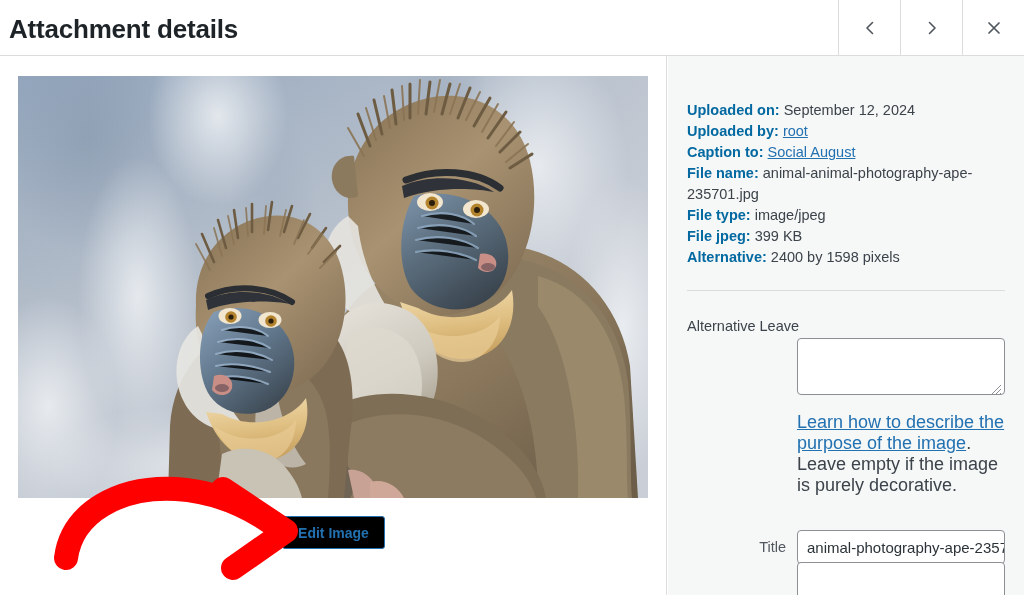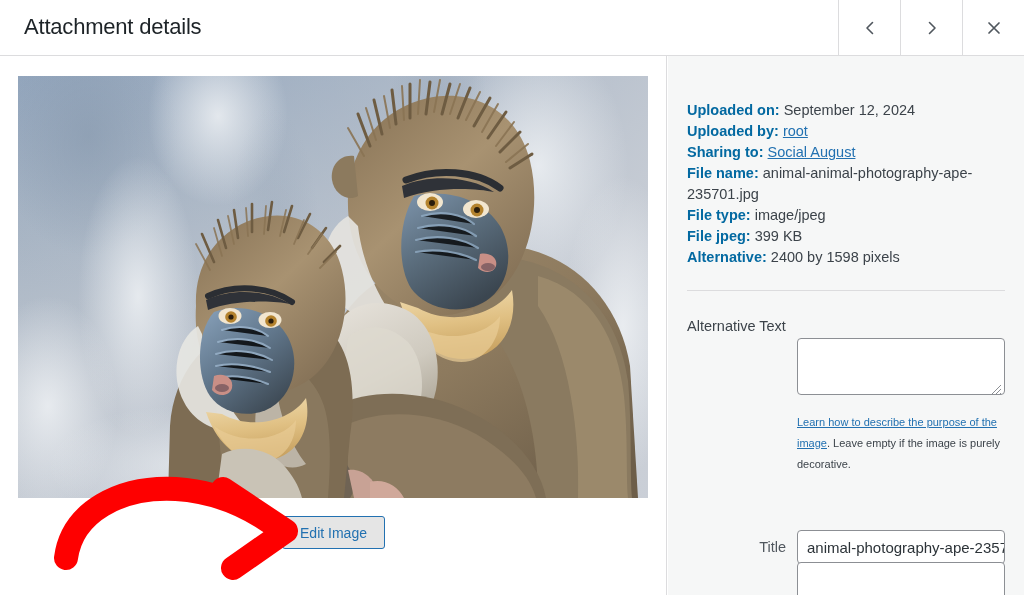--- a/index.html
+++ b/index.html
@@ -20,22 +20,22 @@
   }
 
   
   .modal-header {
     position: absolute; left: 0; top: 0;
     width: 1024px; height: 56px;
     background: #fff;
     border-bottom: 1px solid #dcdcde;
   }
   .modal-title {
-    position: absolute; left: 24px; top: 14px;
-    font-size: 22px; font-weight: normal;
+    position: absolute; left: 9px; top: 14px;
+    font-size: 26px; font-weight: bold;
     color: #1d2327;
     letter-spacing: -0.2px;
     white-space: nowrap;
   }
   .hdr-btns {
     position: absolute; right: 0; top: 0;
     height: 55px; display: flex;
   }
   .hdr-btn {
     width: 62px; height: 55px;
@@ -60,28 +60,29 @@
     overflow: hidden;
     background: #b5bdc8;
   }
   .thumb svg { display: block; width: 630px; height: 422px; }
 
   .edit-image-btn {
     position: absolute;
     left: 282px; top: 460px;
     width: 103px; height: 33px;
     display: flex; align-items: center; justify-content: center;
-    background: #e5e5e5;
+    background: #000000;
     border: 1px solid #2271b1;
     border-radius: 3px;
     color: #2271b1;
     font-size: 14px;
     line-height: 1;
     cursor: pointer;
     white-space: nowrap;
+    font-weight: bold;
   }
 
   
   .annotation {
     position: absolute; left: 0; top: 0;
     width: 1024px; height: 595px;
     pointer-events: none;
   }
 
   
@@ -119,21 +120,21 @@
     border: 1px solid #8c8f94;
     border-radius: 4px;
   }
   .resize-grip {
     position: absolute; right: 2px; bottom: 2px;
     width: 11px; height: 11px;
   }
   .alt-help {
     position: absolute; left: 129px; top: 356px;
     width: 208px;
-    font-size: 11px; line-height: 21px;
+    font-size: 18px; line-height: 21px;
     color: #3c434a;
   }
   .alt-help a { color: #2271b1; text-decoration: underline; }
 
   .field-row {
     position: absolute; left: 0;
     width: 356px; height: 34px;
   }
   .field-label {
     position: absolute; left: 0; top: 0;
@@ -413,21 +414,21 @@
     <div class="meta">
       <div>
         <span class="k">Uploaded on:</span>
         <span>September 12, 2024</span>
       </div>
       <div>
         <span class="k">Uploaded by:</span>
         <a href="#">root</a>
       </div>
       <div>
-        <span class="k">Sharing to:</span>
+        <span class="k">Caption to:</span>
         <a href="#">Social August</a>
       </div>
       <div>
         <span class="k">File name:</span>
         <span>animal-animal-photography-ape-235701.jpg</span>
       </div>
       <div>
         <span class="k">File type:</span>
         <span>image/jpeg</span>
       </div>
@@ -436,21 +437,21 @@
         <span>399 KB</span>
       </div>
       <div>
         <span class="k">Alternative:</span>
         <span>2400 by 1598 pixels</span>
       </div>
     </div>
 
     <div class="divider"></div>
 
-    <div class="alt-label">Alternative Text</div>
+    <div class="alt-label">Alternative Leave</div>
 
     <div class="alt-box">
       <span class="resize-grip">
         <svg width="11" height="11" viewBox="0 0 11 11" aria-hidden="true">
           <path d="M10 1 L1 10 M10 5 L5 10 M10 9 L9 10" stroke="#8c8f94" stroke-width="1" fill="none"></path>
         </svg>
       </span>
     </div>
 
     <div class="alt-help">

